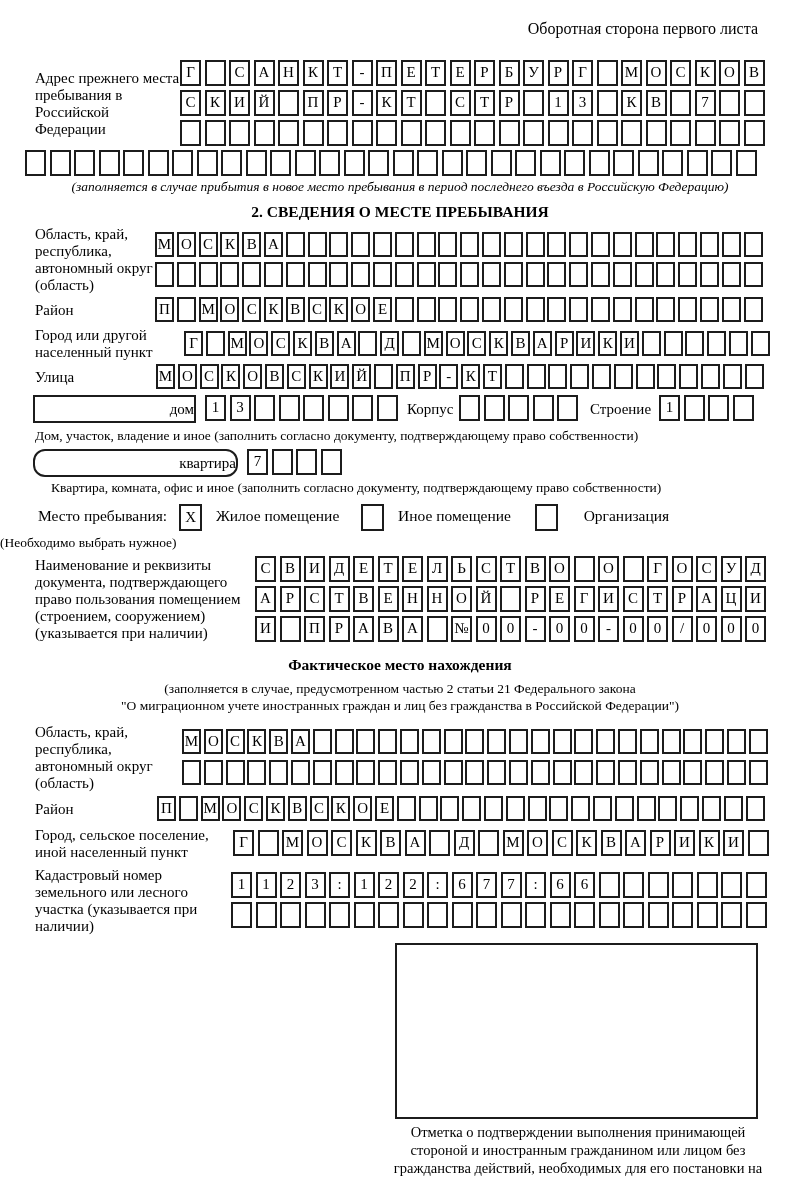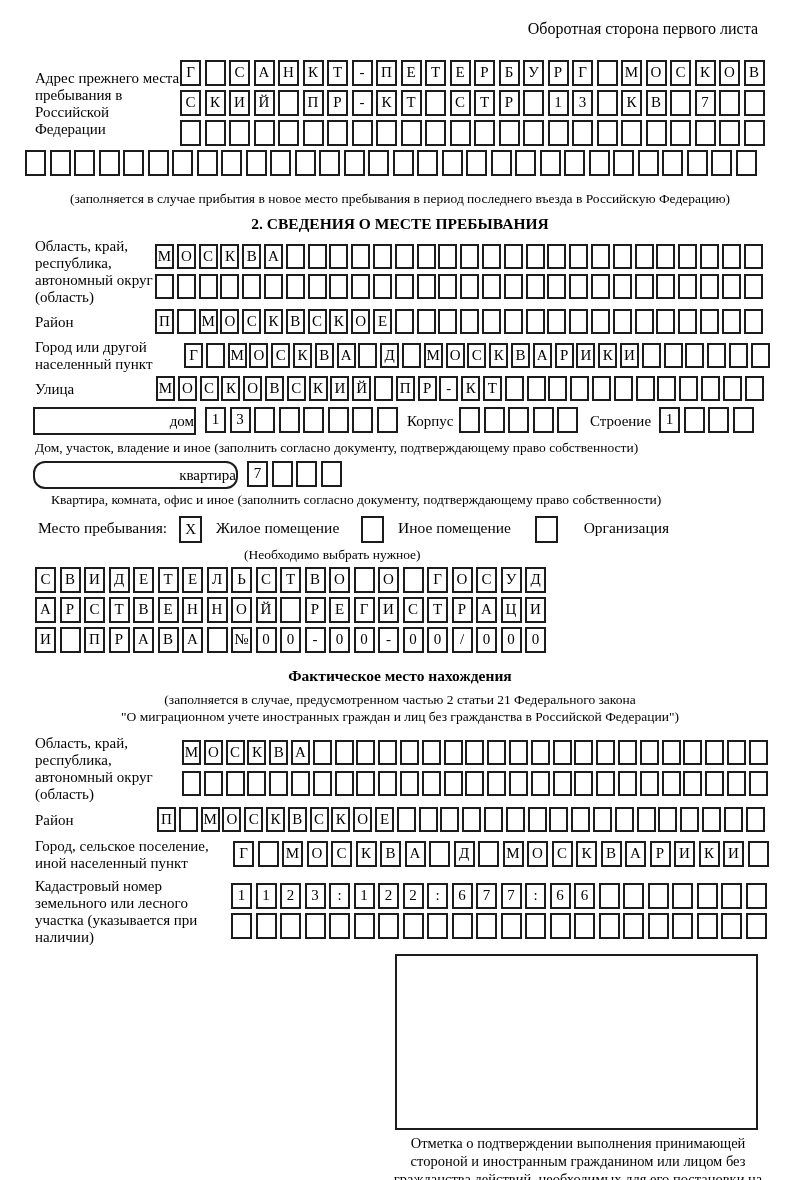--- a/index.html
+++ b/index.html
@@ -60,21 +60,21 @@
 
 <div class="field" style="margin-top:22px;">
   <div class="flabel" style="width:145px;">Адрес прежнего места пребывания в Российской Федерации</div>
   <div class="grid">
     <div class="row ra"><span class="cell">Г</span><span class="cell">&nbsp;</span><span class="cell">С</span><span class="cell">А</span><span class="cell">Н</span><span class="cell">К</span><span class="cell">Т</span><span class="cell">-</span><span class="cell">П</span><span class="cell">Е</span><span class="cell">Т</span><span class="cell">Е</span><span class="cell">Р</span><span class="cell">Б</span><span class="cell">У</span><span class="cell">Р</span><span class="cell">Г</span><span class="cell">&nbsp;</span><span class="cell">М</span><span class="cell">О</span><span class="cell">С</span><span class="cell">К</span><span class="cell">О</span><span class="cell">В</span></div>
     <div class="row ra"><span class="cell">С</span><span class="cell">К</span><span class="cell">И</span><span class="cell">Й</span><span class="cell">&nbsp;</span><span class="cell">П</span><span class="cell">Р</span><span class="cell">-</span><span class="cell">К</span><span class="cell">Т</span><span class="cell">&nbsp;</span><span class="cell">С</span><span class="cell">Т</span><span class="cell">Р</span><span class="cell">&nbsp;</span><span class="cell">1</span><span class="cell">3</span><span class="cell">&nbsp;</span><span class="cell">К</span><span class="cell">В</span><span class="cell">&nbsp;</span><span class="cell">7</span><span class="cell">&nbsp;</span><span class="cell">&nbsp;</span></div>
     <div class="row ra"><span class="cell">&nbsp;</span><span class="cell">&nbsp;</span><span class="cell">&nbsp;</span><span class="cell">&nbsp;</span><span class="cell">&nbsp;</span><span class="cell">&nbsp;</span><span class="cell">&nbsp;</span><span class="cell">&nbsp;</span><span class="cell">&nbsp;</span><span class="cell">&nbsp;</span><span class="cell">&nbsp;</span><span class="cell">&nbsp;</span><span class="cell">&nbsp;</span><span class="cell">&nbsp;</span><span class="cell">&nbsp;</span><span class="cell">&nbsp;</span><span class="cell">&nbsp;</span><span class="cell">&nbsp;</span><span class="cell">&nbsp;</span><span class="cell">&nbsp;</span><span class="cell">&nbsp;</span><span class="cell">&nbsp;</span><span class="cell">&nbsp;</span><span class="cell">&nbsp;</span></div>
   </div>
 </div>
 <div class="row ra" style="margin-left:25px;margin-top:4px;"><span class="cell">&nbsp;</span><span class="cell">&nbsp;</span><span class="cell">&nbsp;</span><span class="cell">&nbsp;</span><span class="cell">&nbsp;</span><span class="cell">&nbsp;</span><span class="cell">&nbsp;</span><span class="cell">&nbsp;</span><span class="cell">&nbsp;</span><span class="cell">&nbsp;</span><span class="cell">&nbsp;</span><span class="cell">&nbsp;</span><span class="cell">&nbsp;</span><span class="cell">&nbsp;</span><span class="cell">&nbsp;</span><span class="cell">&nbsp;</span><span class="cell">&nbsp;</span><span class="cell">&nbsp;</span><span class="cell">&nbsp;</span><span class="cell">&nbsp;</span><span class="cell">&nbsp;</span><span class="cell">&nbsp;</span><span class="cell">&nbsp;</span><span class="cell">&nbsp;</span><span class="cell">&nbsp;</span><span class="cell">&nbsp;</span><span class="cell">&nbsp;</span><span class="cell">&nbsp;</span><span class="cell">&nbsp;</span><span class="cell">&nbsp;</span></div>
-<div class="note note-center" style="margin-top:14px;">(заполняется в случае прибытия в новое место пребывания в период последнего въезда в Российскую Федерацию)</div>
+<div class="note note-center" style="margin-top:2px;font-style:italic;">(заполняется в случае прибытия в новое место пребывания в период последнего въезда в Российскую Федерацию)</div>
 
 <div class="sec-title" style="margin-top:8px;margin-bottom:3px;">2. СВЕДЕНИЯ О МЕСТЕ ПРЕБЫВАНИЯ</div>
 
 <div class="field">
   <div class="flabel" style="width:120px;">Область, край, республика, автономный округ (область)</div>
   <div class="grid">
     <div class="row rb"><span class="cell">М</span><span class="cell">О</span><span class="cell">С</span><span class="cell">К</span><span class="cell">В</span><span class="cell">А</span><span class="cell">&nbsp;</span><span class="cell">&nbsp;</span><span class="cell">&nbsp;</span><span class="cell">&nbsp;</span><span class="cell">&nbsp;</span><span class="cell">&nbsp;</span><span class="cell">&nbsp;</span><span class="cell">&nbsp;</span><span class="cell">&nbsp;</span><span class="cell">&nbsp;</span><span class="cell">&nbsp;</span><span class="cell">&nbsp;</span><span class="cell">&nbsp;</span><span class="cell">&nbsp;</span><span class="cell">&nbsp;</span><span class="cell">&nbsp;</span><span class="cell">&nbsp;</span><span class="cell">&nbsp;</span><span class="cell">&nbsp;</span><span class="cell">&nbsp;</span><span class="cell">&nbsp;</span><span class="cell">&nbsp;</span></div>
     <div class="row rb" style="margin-top:5px;"><span class="cell">&nbsp;</span><span class="cell">&nbsp;</span><span class="cell">&nbsp;</span><span class="cell">&nbsp;</span><span class="cell">&nbsp;</span><span class="cell">&nbsp;</span><span class="cell">&nbsp;</span><span class="cell">&nbsp;</span><span class="cell">&nbsp;</span><span class="cell">&nbsp;</span><span class="cell">&nbsp;</span><span class="cell">&nbsp;</span><span class="cell">&nbsp;</span><span class="cell">&nbsp;</span><span class="cell">&nbsp;</span><span class="cell">&nbsp;</span><span class="cell">&nbsp;</span><span class="cell">&nbsp;</span><span class="cell">&nbsp;</span><span class="cell">&nbsp;</span><span class="cell">&nbsp;</span><span class="cell">&nbsp;</span><span class="cell">&nbsp;</span><span class="cell">&nbsp;</span><span class="cell">&nbsp;</span><span class="cell">&nbsp;</span><span class="cell">&nbsp;</span><span class="cell">&nbsp;</span></div>
   </div>
 </div>
@@ -106,23 +106,24 @@
 
 <div class="stay-row">
   <span>Место пребывания:</span>
   <span class="cbx" style="margin-left:8px;">X</span>
   <span style="margin-left:10px;">Жилое помещение</span>
   <span class="cbx" style="margin-left:18px;"></span>
   <span style="margin-left:10px;">Иное помещение</span>
   <span class="cbx" style="margin-left:20px;"></span>
   <span style="margin-left:22px;font-family:Liberation Serif, serif;">Организация</span>
 </div>
-<div class="note" style="padding-left:244px;margin-top:2px;">(Необходимо выбрать нужное)</div>
+<div class="note" style="margin-top:2px;">(Необходимо выбрать нужное)</div>
 
 <div class="field" style="margin-top:4px;">
+  <div class="flabel" style="width:220px;">Наименование и реквизиты документа, подтверждающего право пользования помещением (строением, сооружением) (указывается при наличии)</div>
   <div class="grid">
     <div class="row ra"><span class="cell">С</span><span class="cell">В</span><span class="cell">И</span><span class="cell">Д</span><span class="cell">Е</span><span class="cell">Т</span><span class="cell">Е</span><span class="cell">Л</span><span class="cell">Ь</span><span class="cell">С</span><span class="cell">Т</span><span class="cell">В</span><span class="cell">О</span><span class="cell">&nbsp;</span><span class="cell">О</span><span class="cell">&nbsp;</span><span class="cell">Г</span><span class="cell">О</span><span class="cell">С</span><span class="cell">У</span><span class="cell">Д</span></div>
     <div class="row ra"><span class="cell">А</span><span class="cell">Р</span><span class="cell">С</span><span class="cell">Т</span><span class="cell">В</span><span class="cell">Е</span><span class="cell">Н</span><span class="cell">Н</span><span class="cell">О</span><span class="cell">Й</span><span class="cell">&nbsp;</span><span class="cell">Р</span><span class="cell">Е</span><span class="cell">Г</span><span class="cell">И</span><span class="cell">С</span><span class="cell">Т</span><span class="cell">Р</span><span class="cell">А</span><span class="cell">Ц</span><span class="cell">И</span></div>
     <div class="row ra"><span class="cell">И</span><span class="cell">&nbsp;</span><span class="cell">П</span><span class="cell">Р</span><span class="cell">А</span><span class="cell">В</span><span class="cell">А</span><span class="cell">&nbsp;</span><span class="cell">№</span><span class="cell">0</span><span class="cell">0</span><span class="cell">-</span><span class="cell">0</span><span class="cell">0</span><span class="cell">-</span><span class="cell">0</span><span class="cell">0</span><span class="cell">/</span><span class="cell">0</span><span class="cell">0</span><span class="cell">0</span></div>
   </div>
 </div>
 
 <div class="sec-title" style="margin-top:14px;">Фактическое место нахождения</div>
 <div class="note note-center" style="margin-top:6px;">(заполняется в случае, предусмотренном частью 2 статьи 21 Федерального закона</div>
 <div class="note note-center">"О миграционном учете иностранных граждан и лиц без гражданства в Российской Федерации")</div>

